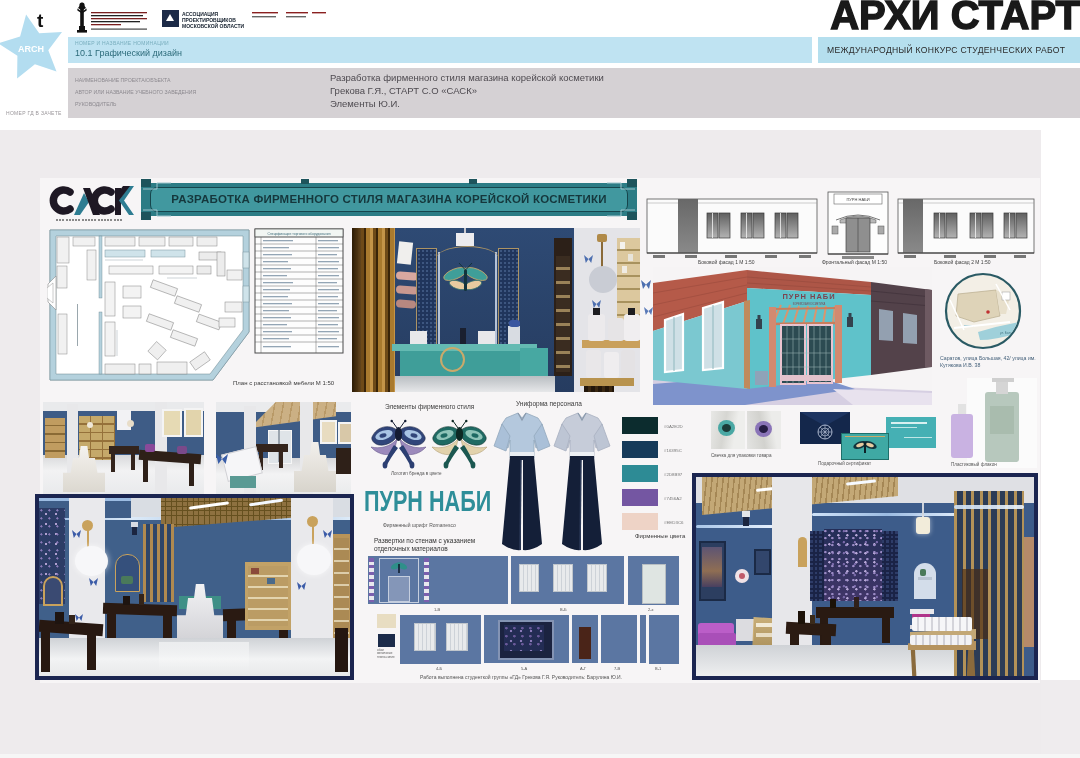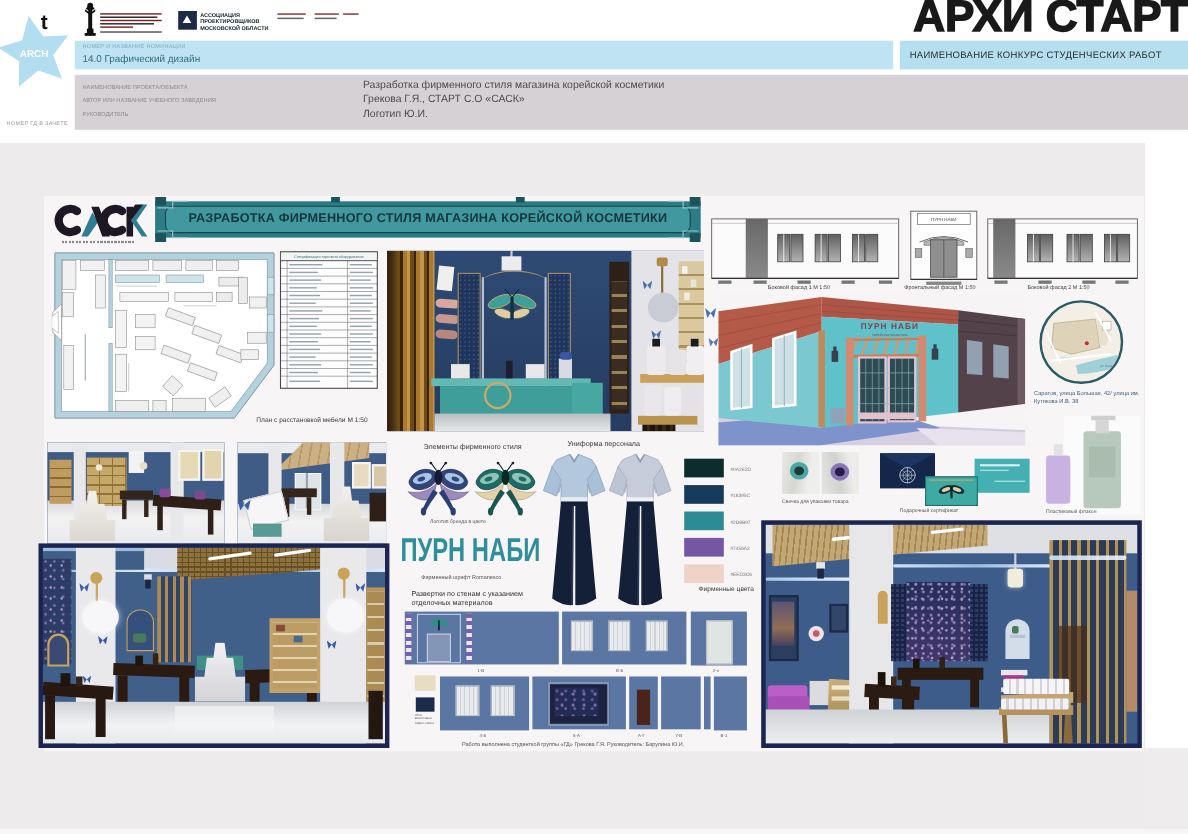--- a/index.html
+++ b/index.html
@@ -54,34 +54,34 @@
   <svg class="abs" style="left:252px;top:12px;" width="90" height="12" viewBox="0 0 90 12">
     <rect x="0" y="0" width="26" height="1.4" fill="#8a2020"></rect>
     <rect x="0" y="4" width="24" height="1.4" fill="#666"></rect>
     <rect x="34" y="0" width="22" height="1.4" fill="#8a2020"></rect>
     <rect x="34" y="4" width="20" height="1.4" fill="#666"></rect>
     <rect x="60" y="0" width="14" height="1.4" fill="#8a2020"></rect>
   </svg>
 
   <div class="abs" style="left:68px;top:37px;width:744px;height:26px;background:#bfe3f2;"></div>
   <div class="abs" style="left:75px;top:40px;font-size:5px;color:#79aebe;letter-spacing:.3px;">НОМЕР И НАЗВАНИЕ НОМИНАЦИИ</div>
-  <div class="abs" style="left:75px;top:48px;font-size:9px;color:#2c6b7a;">14.0 Графический дизайн</div>
+  <div class="abs" style="left:75px;top:48px;font-size:9px;color:#2c6b7a;">10.1 Графический дизайн</div>
 
   <div class="abs" style="left:818px;top:37px;width:262px;height:26px;background:#b5dfee;"></div>
-  <div class="abs" style="left:827px;top:45px;font-size:8.6px;color:#2b2b2b;letter-spacing:.3px;">НАИМЕНОВАНИЕ КОНКУРС СТУДЕНЧЕСКИХ РАБОТ</div>
+  <div class="abs" style="left:827px;top:45px;font-size:8.6px;color:#2b2b2b;letter-spacing:.3px;">МЕЖДУНАРОДНЫЙ КОНКУРС СТУДЕНЧЕСКИХ РАБОТ</div>
 
   <div class="abs" style="left:822px;top:-5px;width:258px;font-size:40px;font-weight:bold;color:#191919;letter-spacing:0px;text-align:right;line-height:1;-webkit-text-stroke:1.4px #191919;">АРХИ СТАРТ</div>
 
   <div class="abs" style="left:68px;top:68px;width:1012px;height:50px;background:#d5d1d4;"></div>
   <div class="abs" style="left:75px;top:77px;font-size:5.2px;color:#8d8a90;">НАИМЕНОВАНИЕ ПРОЕКТА/ОБЪЕКТА</div>
   <div class="abs" style="left:75px;top:89px;font-size:5.2px;color:#8d8a90;">АВТОР ИЛИ НАЗВАНИЕ УЧЕБНОГО ЗАВЕДЕНИЯ</div>
   <div class="abs" style="left:75px;top:101px;font-size:5.2px;color:#8d8a90;">РУКОВОДИТЕЛЬ</div>
   <div class="abs" style="left:330px;top:72px;font-size:9.5px;color:#4e4a50;">Разработка фирменного стиля магазина корейской косметики</div>
   <div class="abs" style="left:330px;top:85px;font-size:9.5px;color:#4e4a50;">Грекова Г.Я., СТАРТ С.О «САСК»</div>
-  <div class="abs" style="left:330px;top:98px;font-size:9.5px;color:#4e4a50;">Логотип Ю.И.</div>
+  <div class="abs" style="left:330px;top:98px;font-size:9.5px;color:#4e4a50;">Элементы Ю.И.</div>
 
   <svg class="abs" style="left:48px;top:185px;" width="88" height="34" viewBox="0 0 88 34">
     <path d="M22 7 A10.5 10.5 0 1 0 22 24" stroke="#1e1824" stroke-width="7.5" fill="none" stroke-linecap="round"></path>
     <polygon points="26,30 36,8 41,17 32,30" fill="#2e7d92"></polygon>
     <polygon points="35,3 42,3 52,30 45,30" fill="#1e1824"></polygon>
     <path d="M63 7 A10.5 10.5 0 1 0 63 24" stroke="#1e1824" stroke-width="7.5" fill="none" stroke-linecap="round"></path>
     <polygon points="67,3 73,3 73,30 67,30" fill="#1e1824"></polygon>
     <polygon points="86,1 76,15.5 86,30 81,30 71,15.5 81,1" fill="#2e7d92"></polygon>
     <polygon points="82,1 73,13 69,9 75,1" fill="#1e1824"></polygon>
   </svg>

